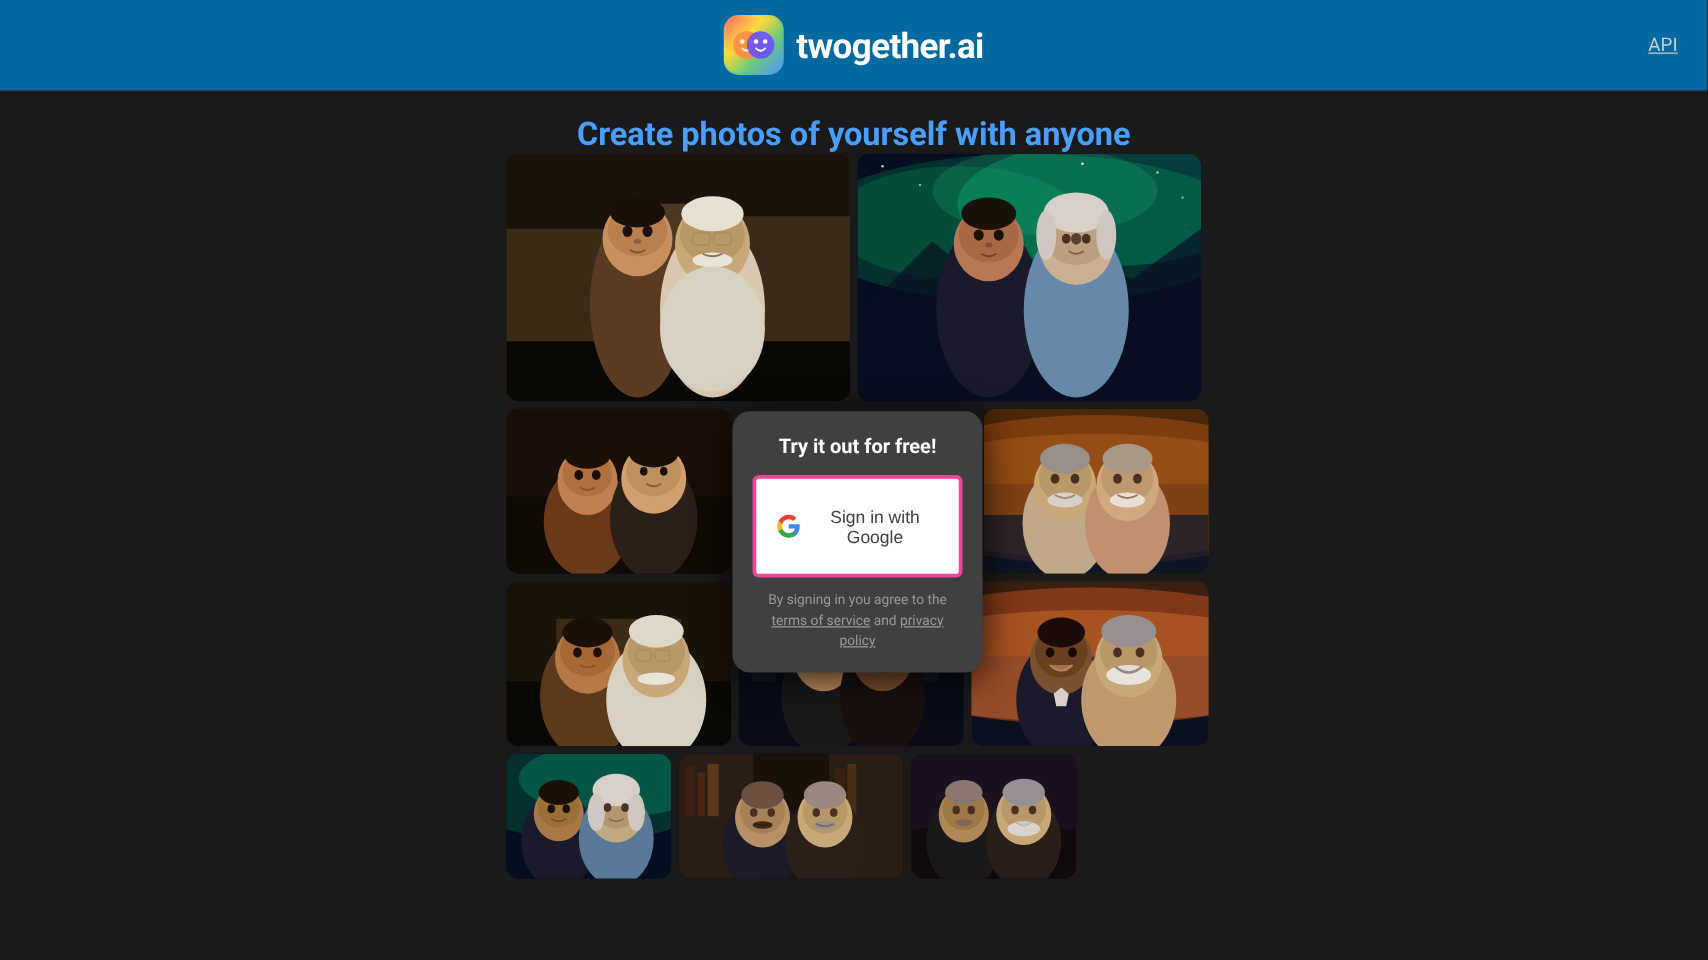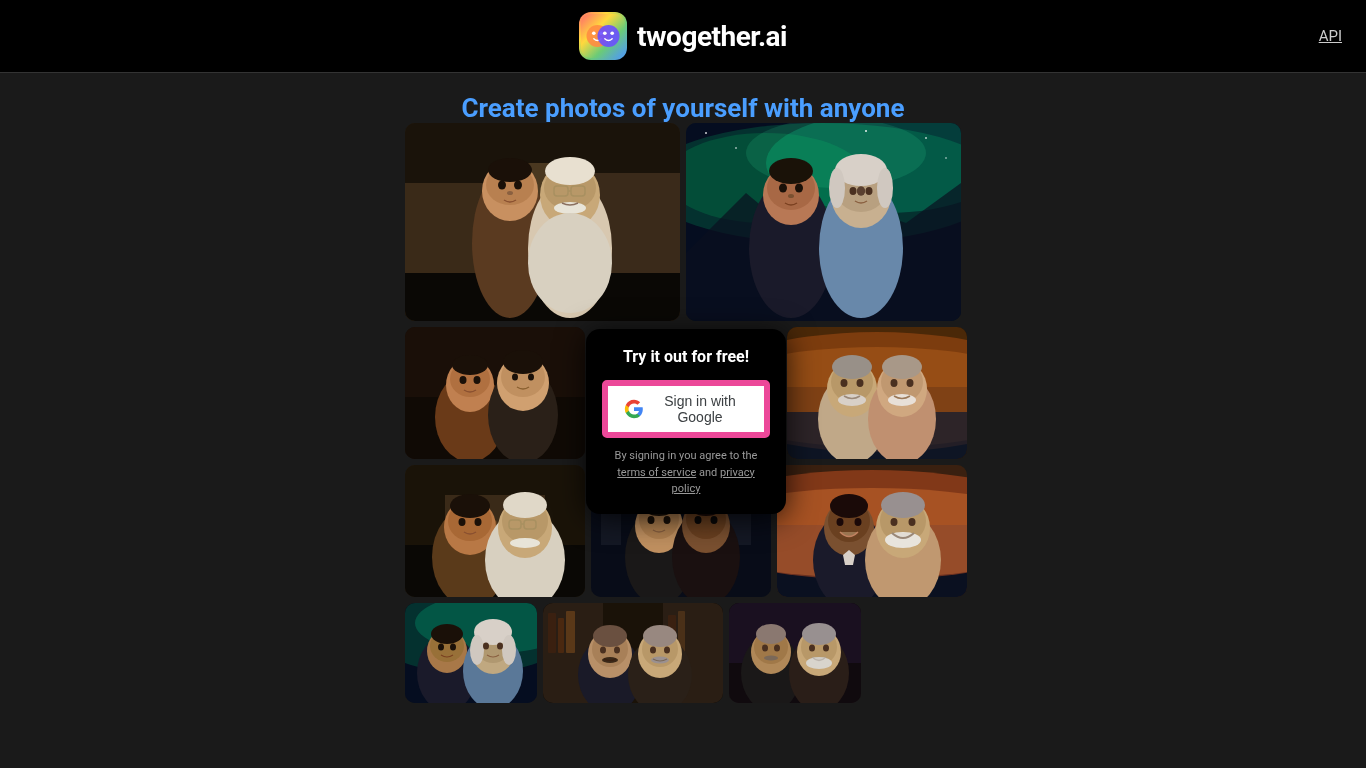--- a/index.html
+++ b/index.html
@@ -7,21 +7,21 @@
     body {
       background: #1a1a1a;
       font-family: -apple-system, BlinkMacSystemFont, 'Segoe UI', Roboto, sans-serif;
       width: 1366px;
       min-height: 768px;
       overflow-x: hidden;
     }
 
     
     .header {
-      background: #000000;
+      background: #0369a1;
       display: flex;
       align-items: center;
       justify-content: center;
       padding: 12px 24px;
       position: relative;
       border-bottom: 1px solid #333;
     }
 
     .logo-area {
       display: flex;
@@ -115,21 +115,21 @@
       height: 100%;
       display: block;
     }
 
     
     .floating-popup {
       position: absolute;
       top: 206px; 
       left: 181px;
       width: 200px;
-      background: #000000;
+      background: #404040;
       border-radius: 14px;
       padding: 18px 16px 16px 16px;
       z-index: 30;
       box-shadow: 0 4px 30px rgba(0,0,0,0.8);
       display: flex;
       flex-direction: column;
       align-items: center;
     }
 
     .floating-popup .pt {
@@ -137,23 +137,23 @@
       font-size: 16px;
       font-weight: 700;
       margin-bottom: 14px;
     }
 
     .g-btn {
       display: flex;
       align-items: center;
       gap: 8px;
       background: #fff;
-      border: 6px solid #ec4899;
+      border: 3px solid #ec4899;
       border-radius: 5px;
-      padding: 7px 16px;
+      padding: 22px 16px;
       cursor: pointer;
       font-size: 14px;
       font-weight: 500;
       color: #3c4043;
       width: 100%;
       justify-content: center;
       margin-bottom: 10px;
     }
 
     .g-tos {

